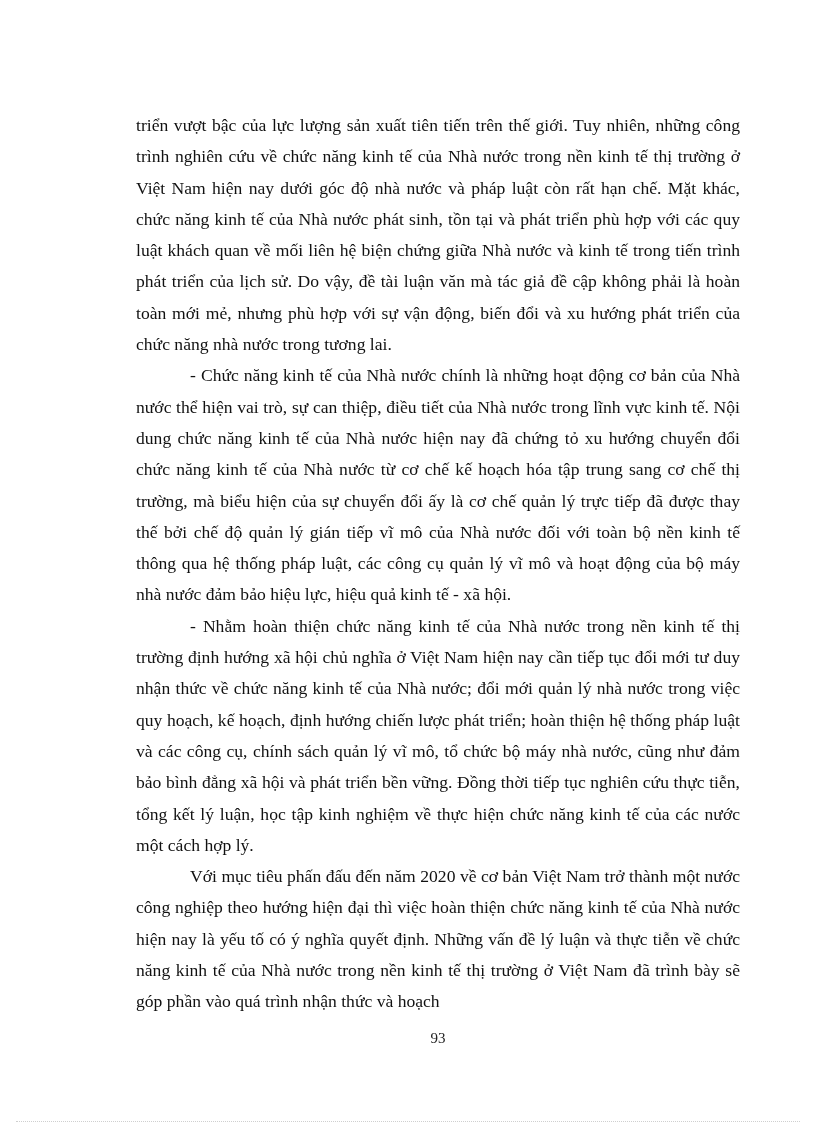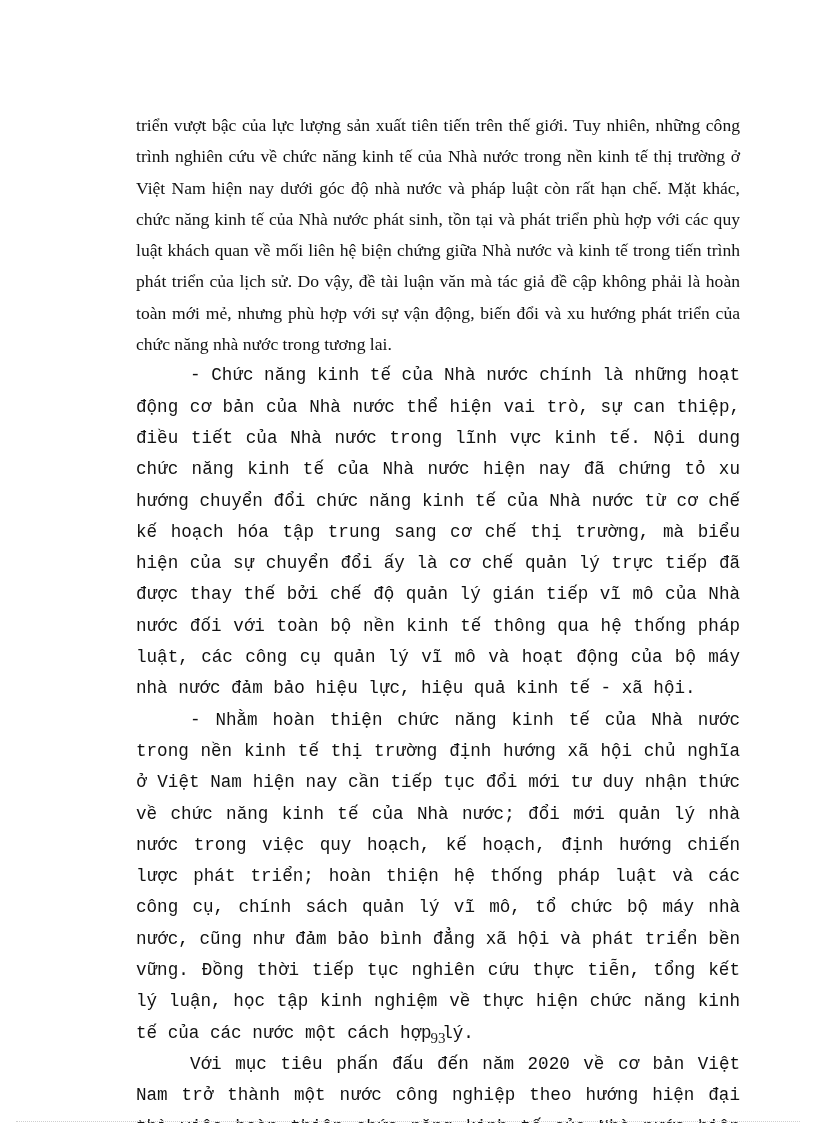--- a/index.html
+++ b/index.html
@@ -31,21 +31,20 @@
       line-height: 31.3px;
       color: #111111;
       text-align: justify;
     }
     .para {
       margin: 0;
       padding: 0;
     }
     .indent {
       text-indent: 54px;
-      font-family: Liberation Mono, monospace;
     }
     .page-number {
       position: absolute;
       left: 0;
       width: 876px;
       top: 1030px;
       text-align: center;
       font-family: "Liberation Serif", "DejaVu Serif", serif;
       font-size: 15px;
       color: #222222;

